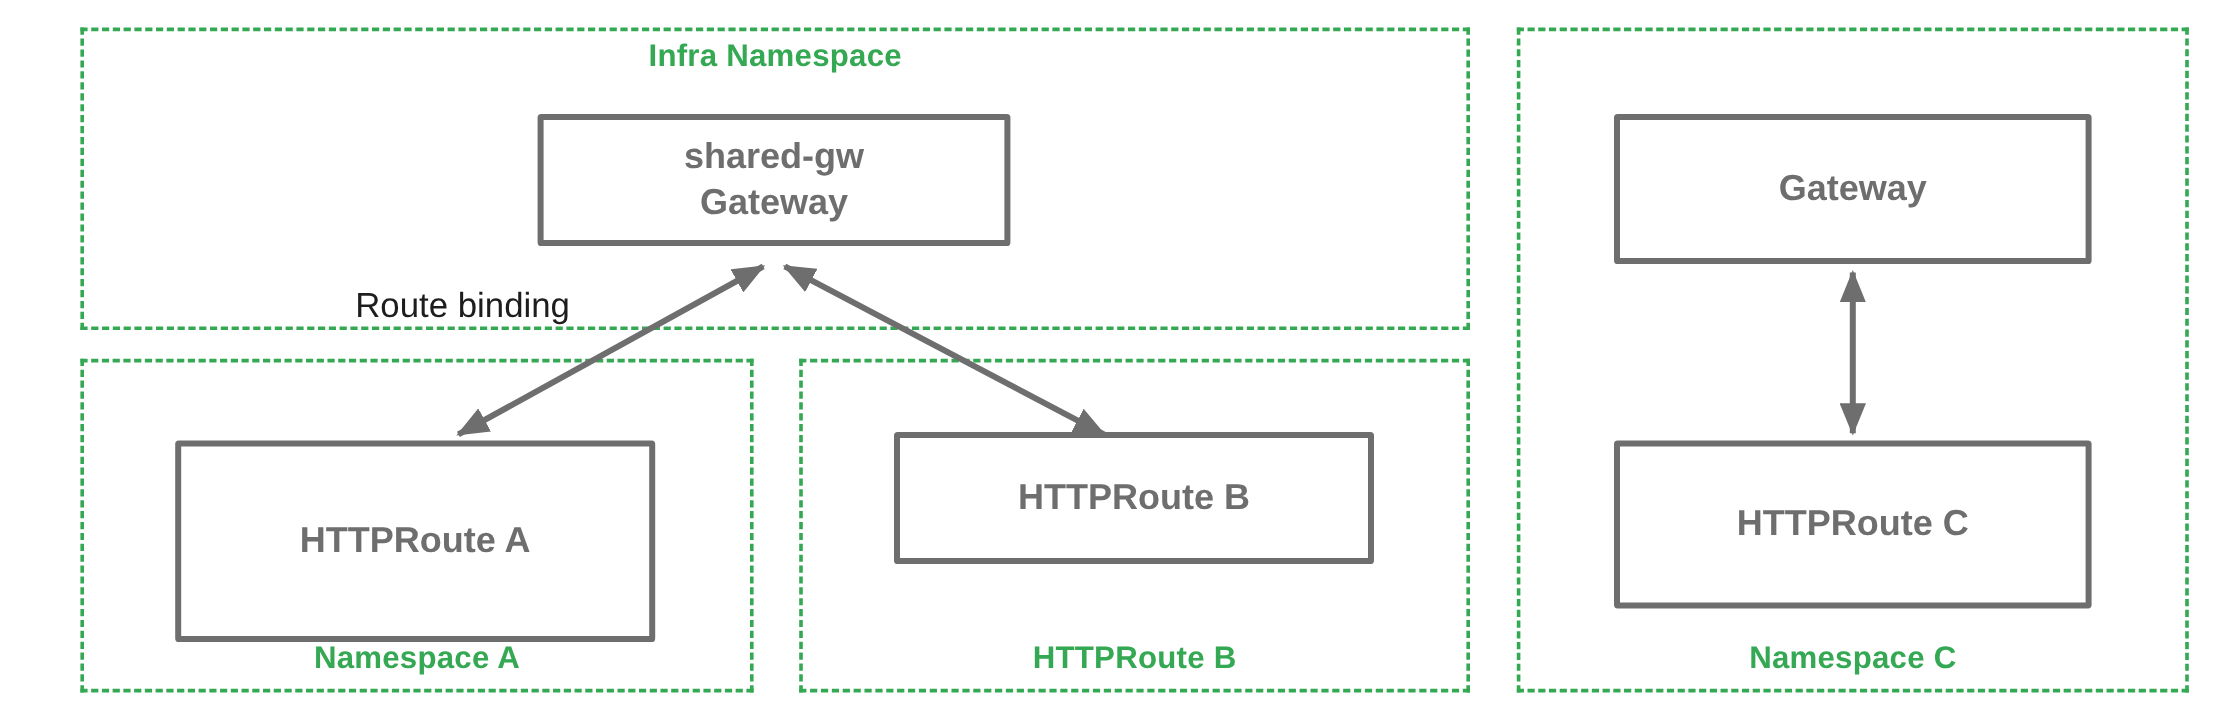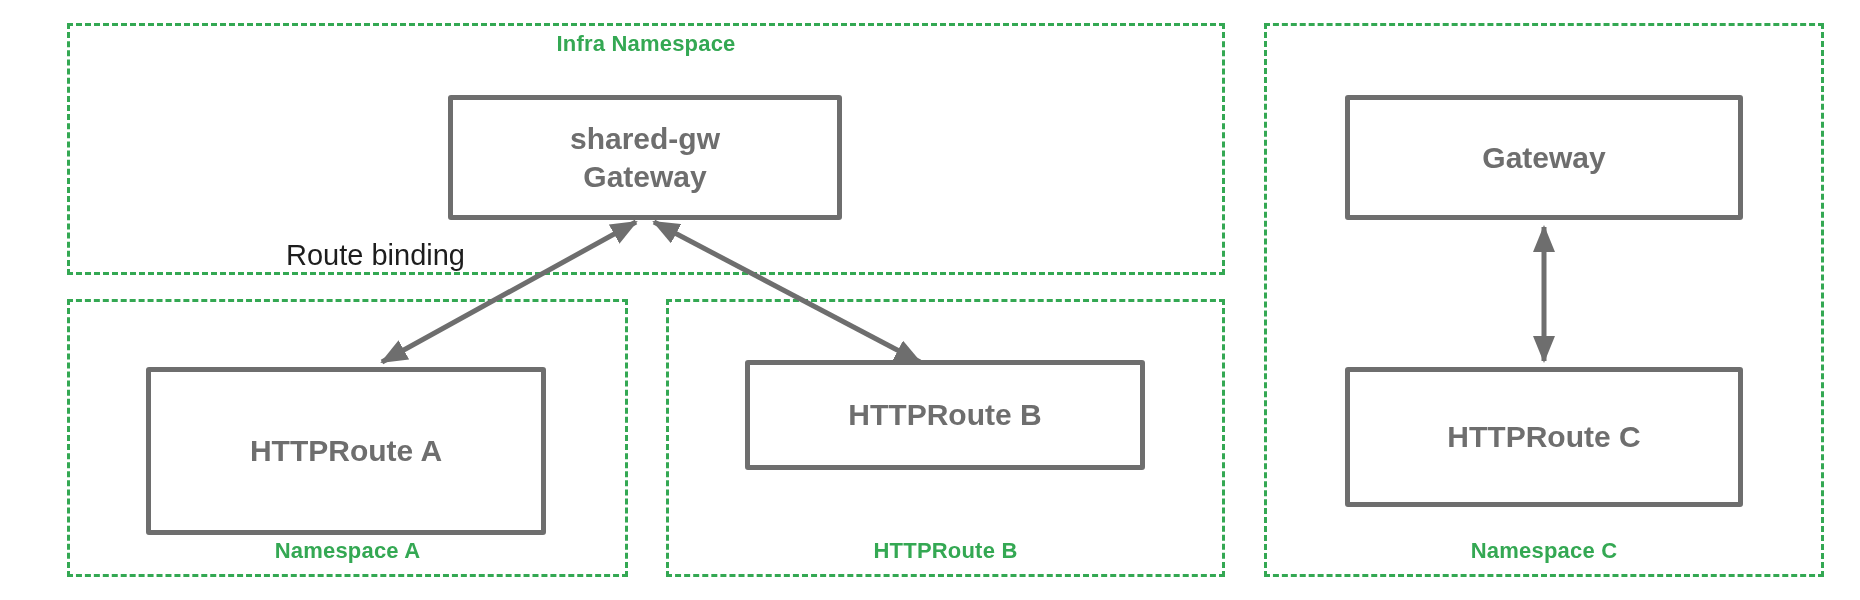--- a/index.html
+++ b/index.html
@@ -23,21 +23,21 @@
   }
   .ns-infra{left:67px;top:23px;width:1158px;height:252px;}
   .ns-a{left:67px;top:299px;width:561px;height:278px;}
   .ns-b{left:666px;top:299px;width:559px;height:278px;}
   .ns-c{left:1264px;top:23px;width:560px;height:554px;}
   .ns-label{
     position:absolute;left:0;right:0;
     text-align:center;
     color:var(--green);
     font-weight:bold;
-    font-size:22px;
+    font-size:26px;
     letter-spacing:0.2px;
   }
   .ns-label.top{top:5px;}
   .ns-label.bottom{bottom:10px;}
   .node{
     position:absolute;
     border:5px solid var(--gray);
     border-radius:3px;
     box-sizing:border-box;
     background:#ffffff;
@@ -45,41 +45,41 @@
     flex-direction:column;
     align-items:center;
     justify-content:center;
     color:var(--gray);
     font-weight:bold;
     font-size:30px;
     line-height:38px;
     text-align:center;
     z-index:2;
   }
-  .node-shared-gw{left:448px;top:95px;width:394px;height:125px;}
+  .node-shared-gw{left:448px;top:95px;width:394px;height:110px;}
   .node-dedicated-gw{left:1345px;top:95px;width:398px;height:125px;}
   .node-route-a{left:146px;top:367px;width:400px;height:168px;}
   .node-route-b{left:745px;top:360px;width:400px;height:110px;}
   .node-route-c{left:1345px;top:367px;width:398px;height:140px;}
   .edge-layer{
     position:absolute;left:0;top:0;width:1860px;height:600px;
     pointer-events:none;
     z-index:1;
   }
   .edge{stroke:var(--gray);stroke-width:5;fill:none;}
   .arrowhead{fill:var(--gray);}
   .free-label{
     position:absolute;
     color:var(--ink);
     font-size:29px;
     font-weight:normal;
     white-space:nowrap;
     z-index:3;
   }
-  .label-route-binding{left:286px;top:239px;}
+  .label-route-binding{left:296px;top:239px;}
 </style>
 </head>
 <body>
 
 <div class="canvas">
 
   <div class="namespace ns-infra">
     <div class="ns-label top">Infra Namespace</div>
   </div>
 

